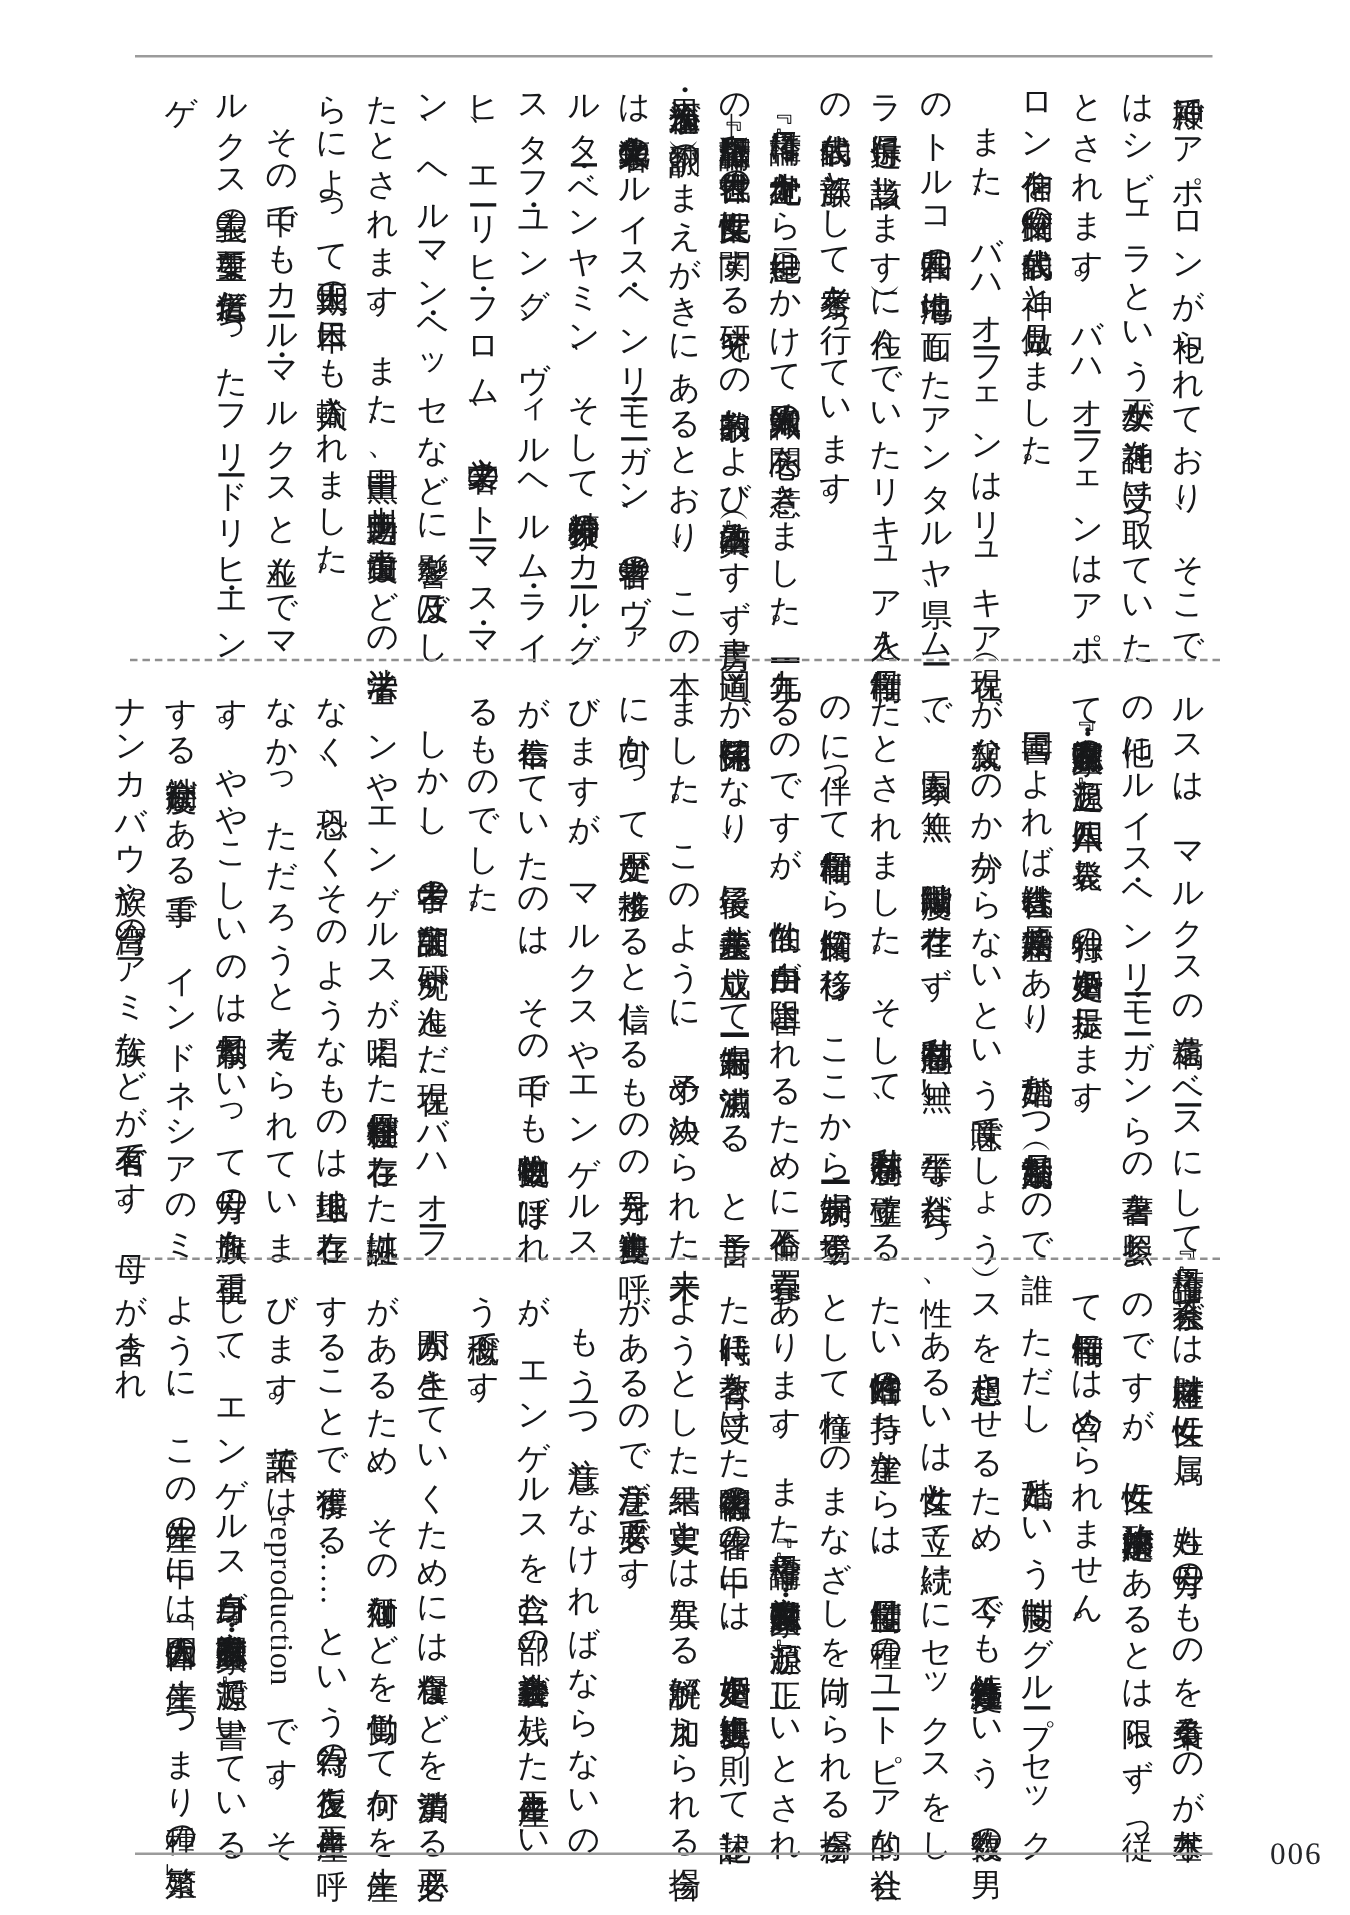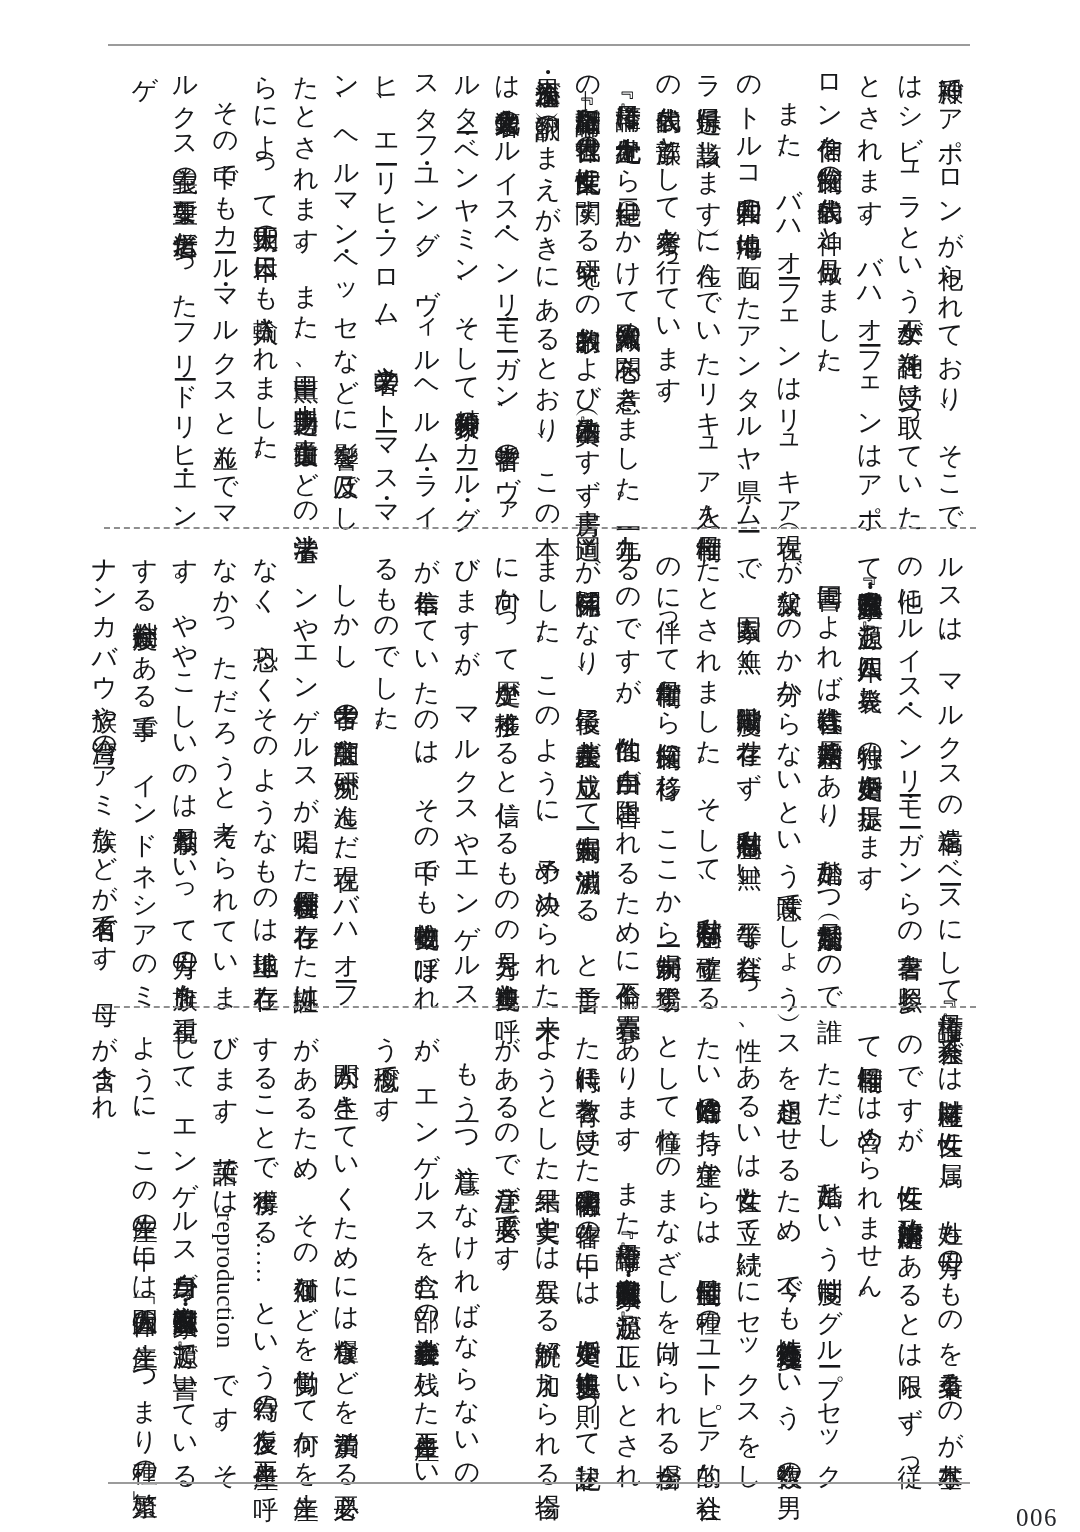--- a/index.html
+++ b/index.html
@@ -91,21 +91,21 @@
     text-indent: 1em;
   }
   .band p.noindent {
     text-indent: 0;
   }
 
   
   .folio {
     position: absolute;
     right: 22px;
-    top: 1504px;
+    top: 1470px;
     font-size: 25px;
     letter-spacing: 0.06em;
     color: #25262a;
     font-family: "Liberation Serif", "DejaVu Serif", serif;
   }
 </style>
 </head>
 <body>
 
 <div class="page">

